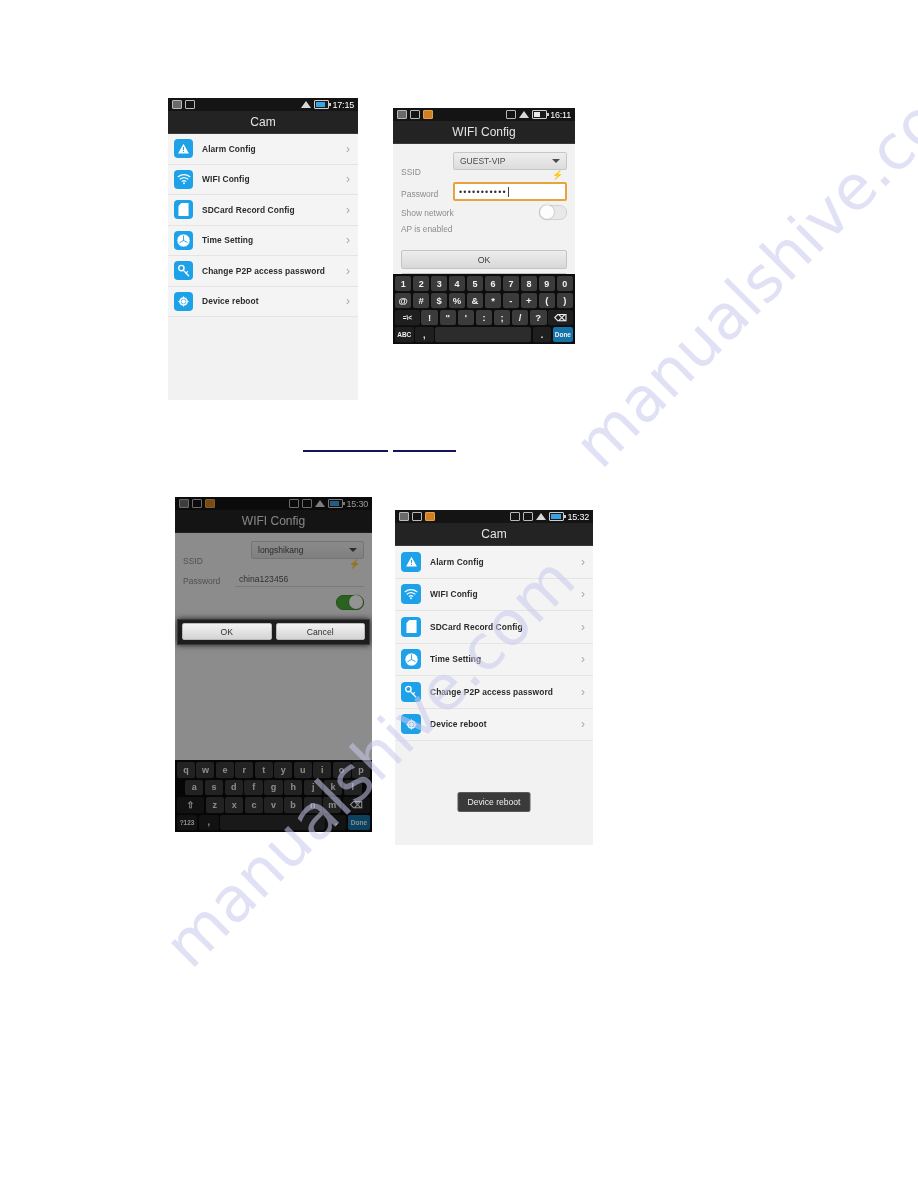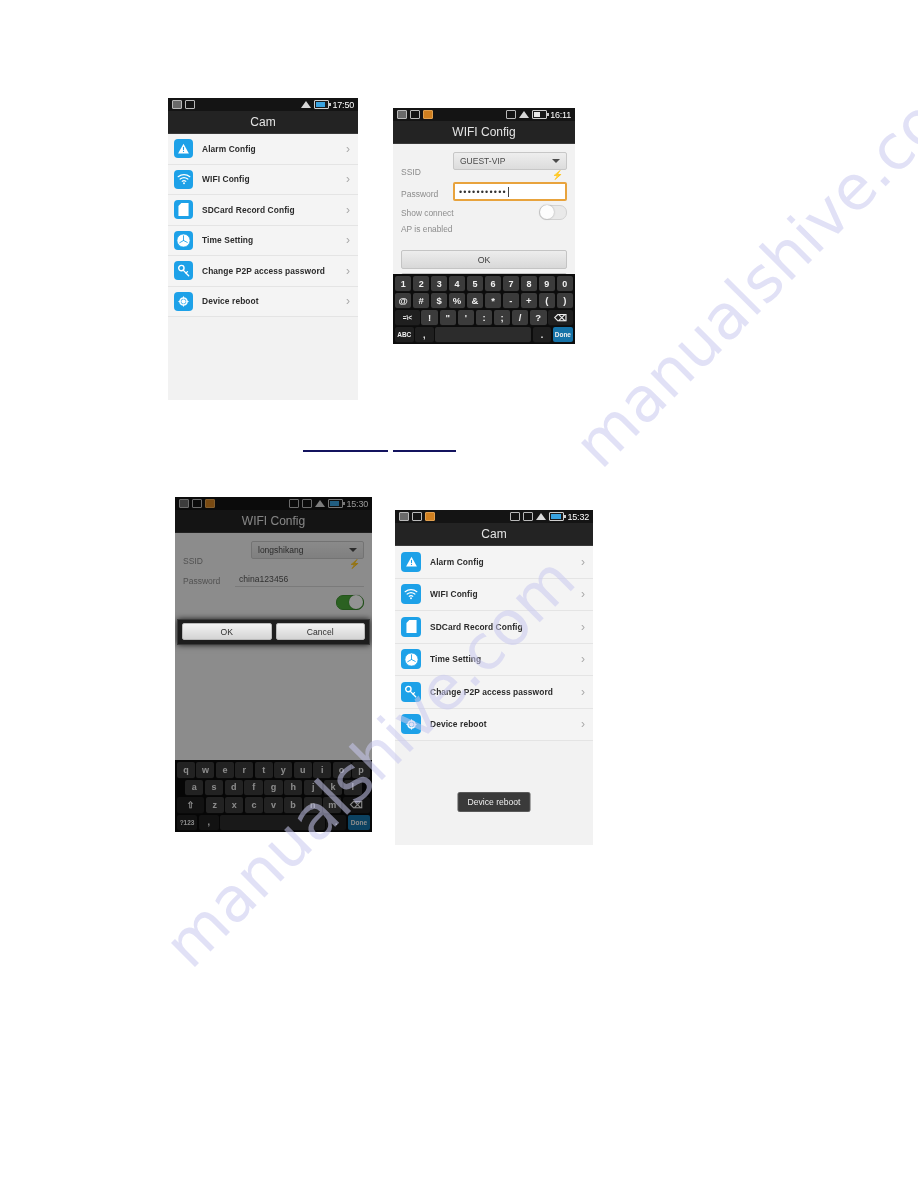--- a/index.html
+++ b/index.html
@@ -383,21 +383,21 @@
   <div class="statusbar">
     <div class="sb-left">
       <span class="sb-ico filled"></span>
       <span class="sb-ico"></span>
     </div>
     <div class="sb-right">
       <span class="sb-wifi"></span>
       <span class="sb-batt">
           <i style="width:9px"></i>
         </span>
-      <span class="sb-time">17:50</span>
+      <span class="sb-time">17:15</span>
     </div>
   </div>
 
   <div class="titlebar">Cam</div>
 
   <div class="menu-list">
 
     <div class="menu-row">
       <span class="mi">
         <svg width="13" height="13" viewBox="0 0 24 24">
@@ -508,21 +508,21 @@
 
     <div class="field-row" style="margin-top:-1px;">
       <span class="field-label" style="padding-top:4px;">Password</span>
       <div class="pwd-box">
         <span>•••••••••••</span>
           <span class="caretbar"></span>
       </div>
     </div>
 
     <div class="toggle-row">
-      <span class="toggle-label">Show connect</span>
+      <span class="toggle-label">Show network</span>
       <span class="toggle">
           <i class="knob"></i>
         </span>
     </div>
 
     <div class="ap-text">AP is enabled</div>
 
     <div class="btn-wide" style="margin-top:16px;">OK</div>
     <div class="btn-wide" style="margin-top:4px;">Cancel</div>
   </div>

